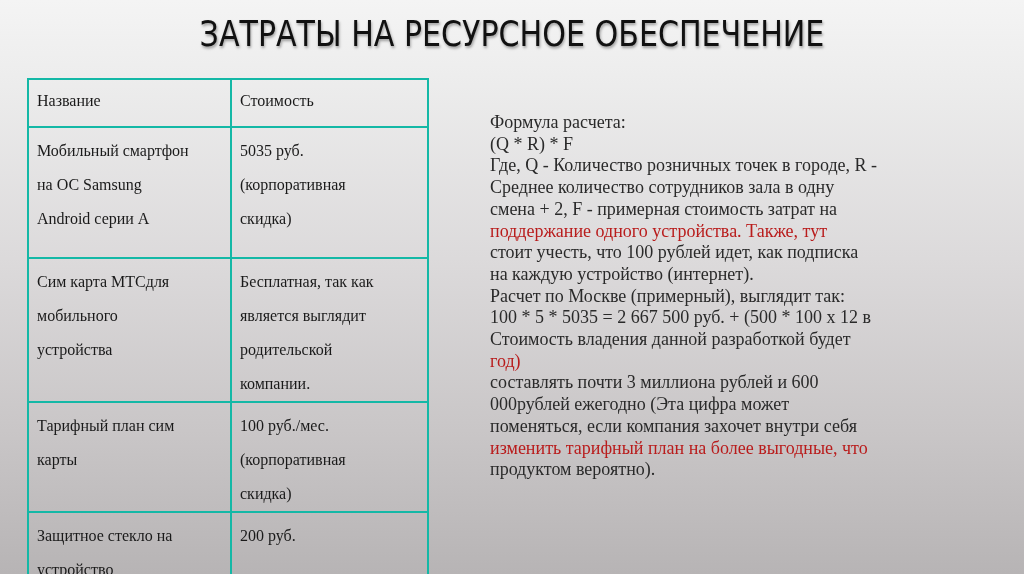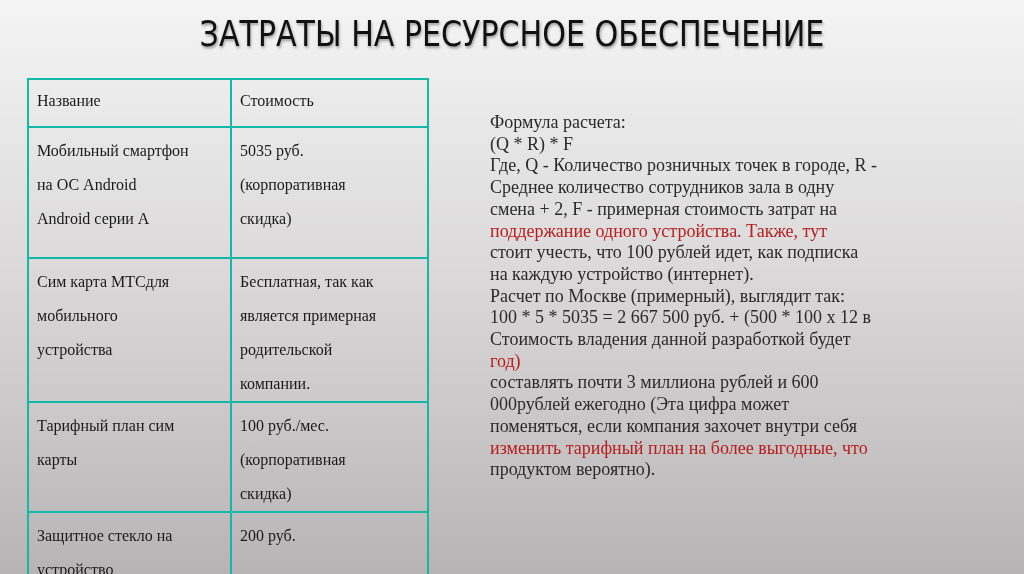--- a/index.html
+++ b/index.html
@@ -45,38 +45,38 @@
 
 <table class="costs">
   <tbody>
       <tr class="hdr">
     <td class="c1">Название</td>
     <td>Стоимость</td>
   </tr>
   <tr class="r1">
     <td class="c1">
       <span class="cell-line">Мобильный смартфон</span>
-      <span class="cell-line">на ОС Android</span>
+      <span class="cell-line">на ОС Samsung</span>
       <span class="cell-line">Android серии А</span>
     </td>
     <td>
       <span class="cell-line">5035 руб.</span>
       <span class="cell-line">(корпоративная</span>
       <span class="cell-line">скидка)</span>
     </td>
   </tr>
   <tr class="r2">
     <td class="c1">
       <span class="cell-line">Сим карта МТСдля</span>
       <span class="cell-line">мобильного</span>
       <span class="cell-line">устройства</span>
     </td>
     <td>
       <span class="cell-line">Бесплатная, так как</span>
-      <span class="cell-line">является примерная</span>
+      <span class="cell-line">является выглядит</span>
       <span class="cell-line">родительской</span>
       <span class="cell-line">компании.</span>
     </td>
   </tr>
   <tr class="r3">
     <td class="c1">
       <span class="cell-line">Тарифный план сим</span>
       <span class="cell-line">карты</span>
     </td>
     <td>

